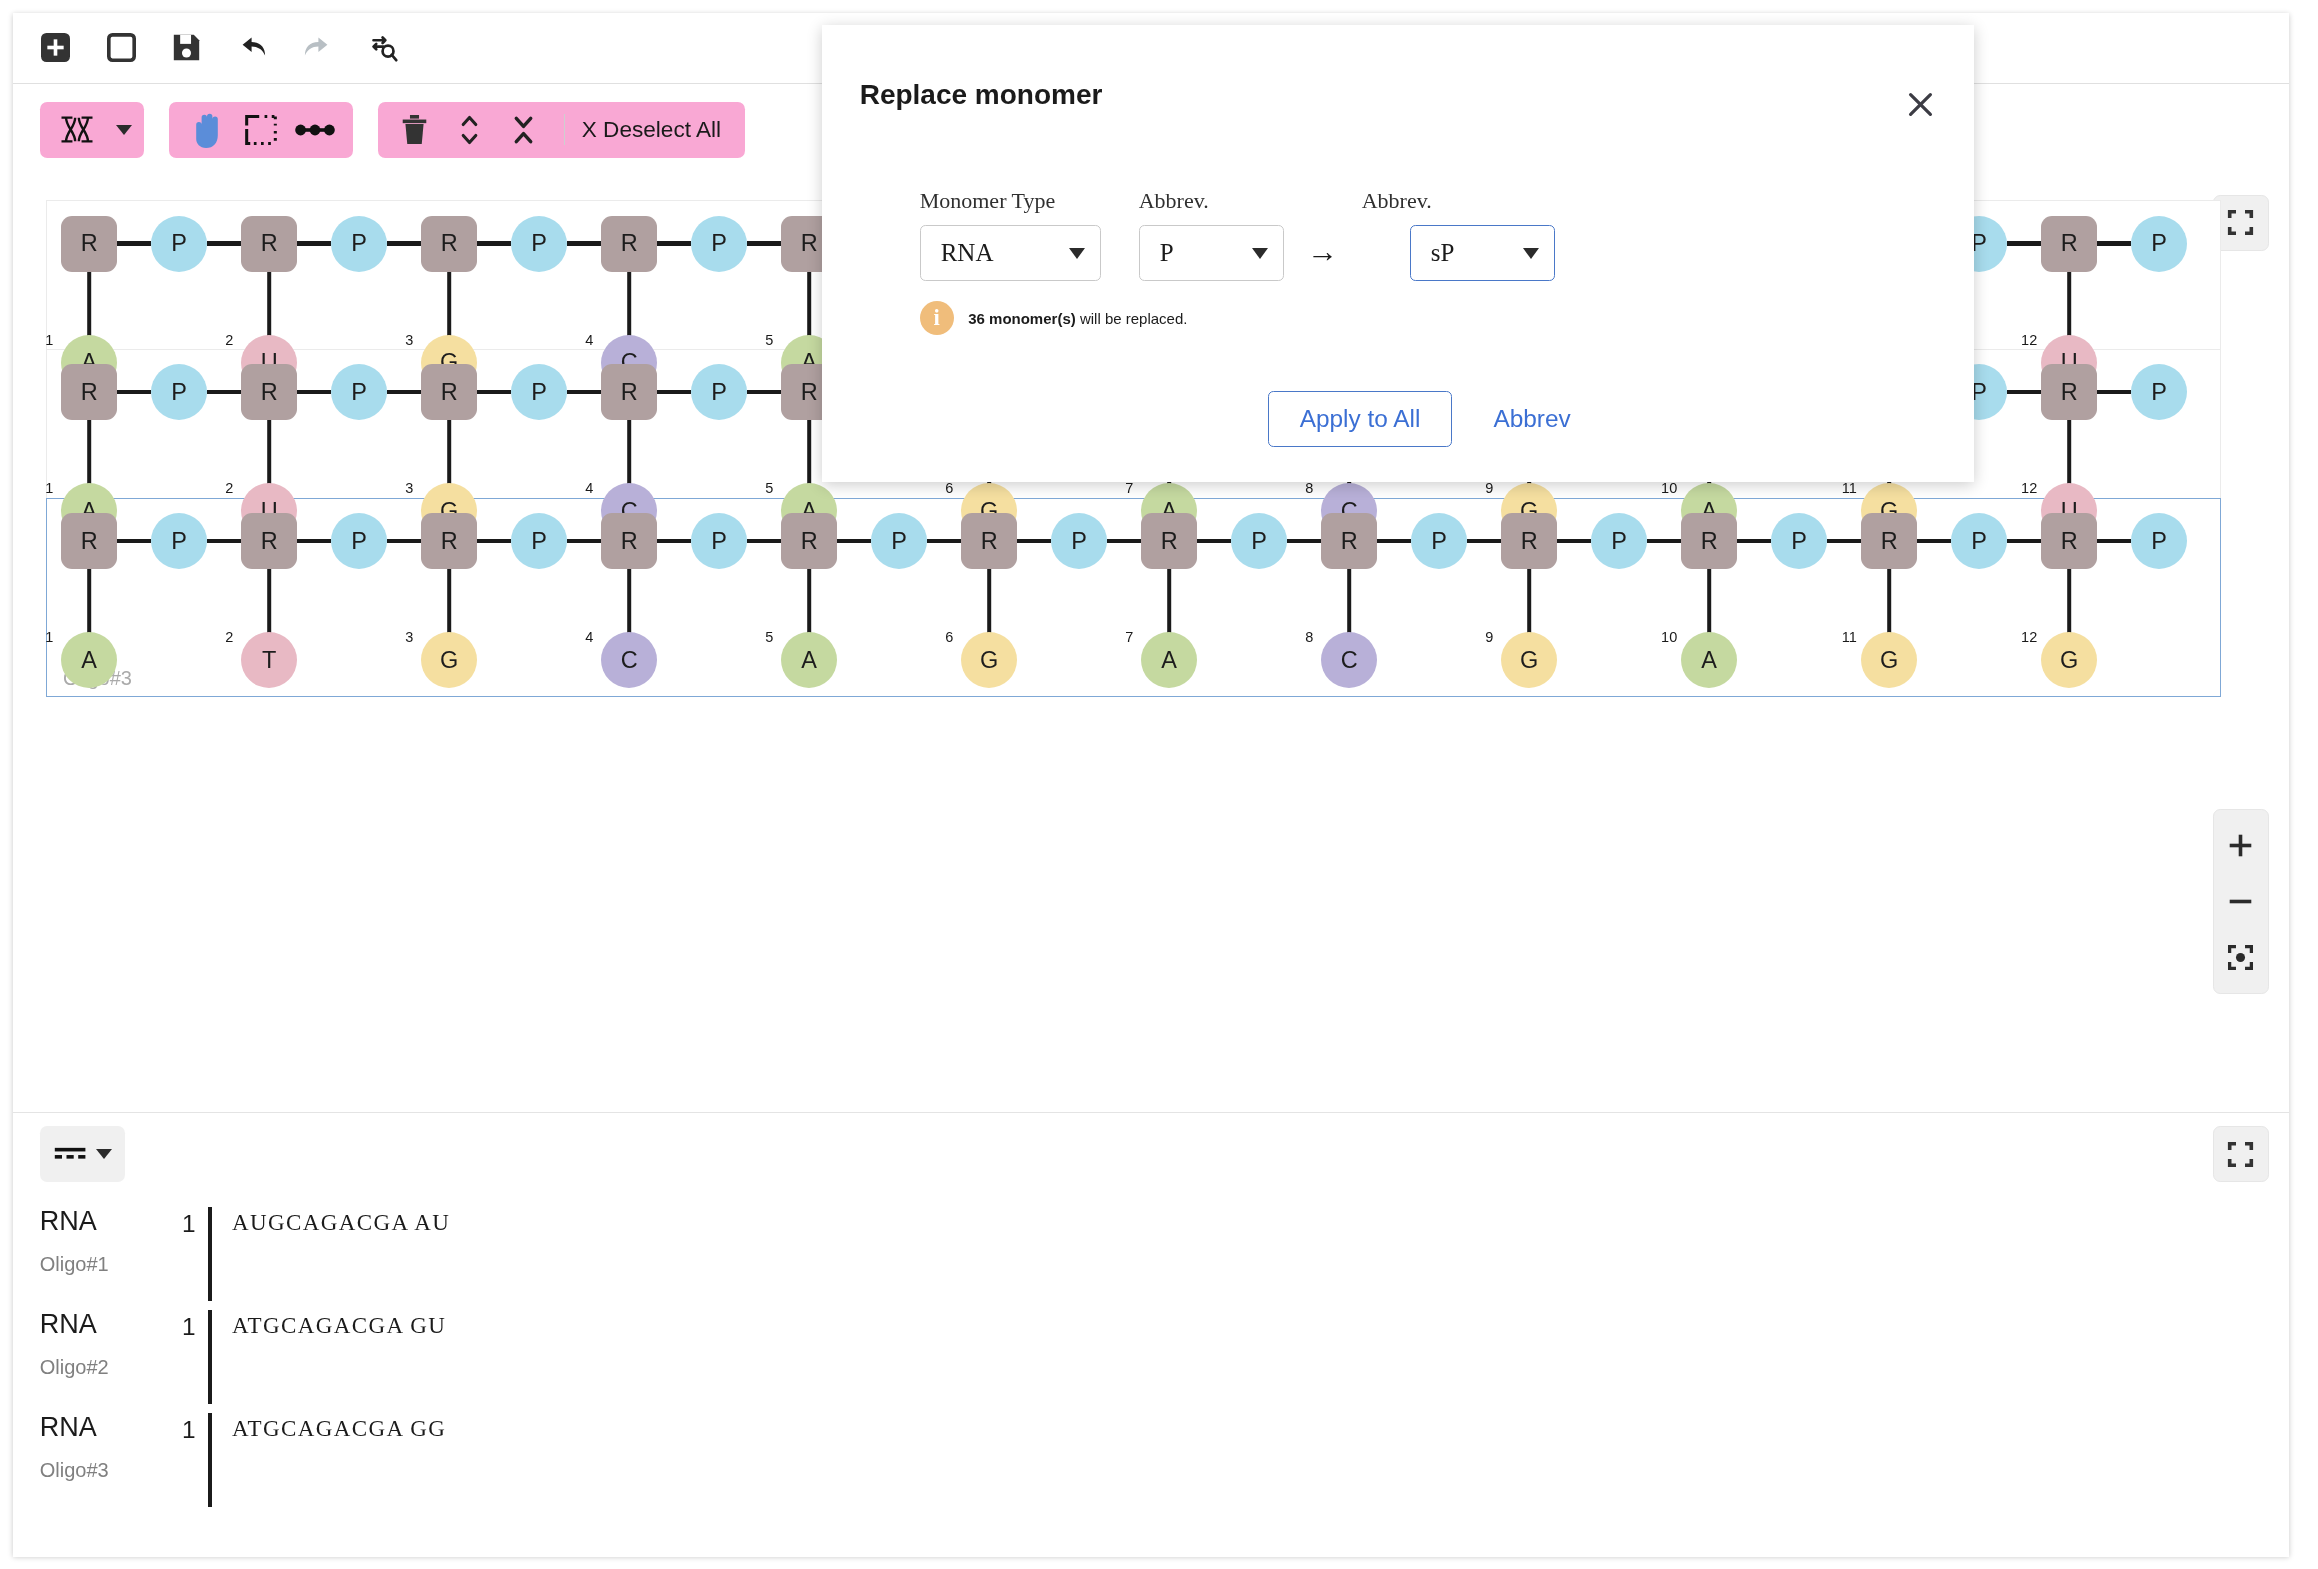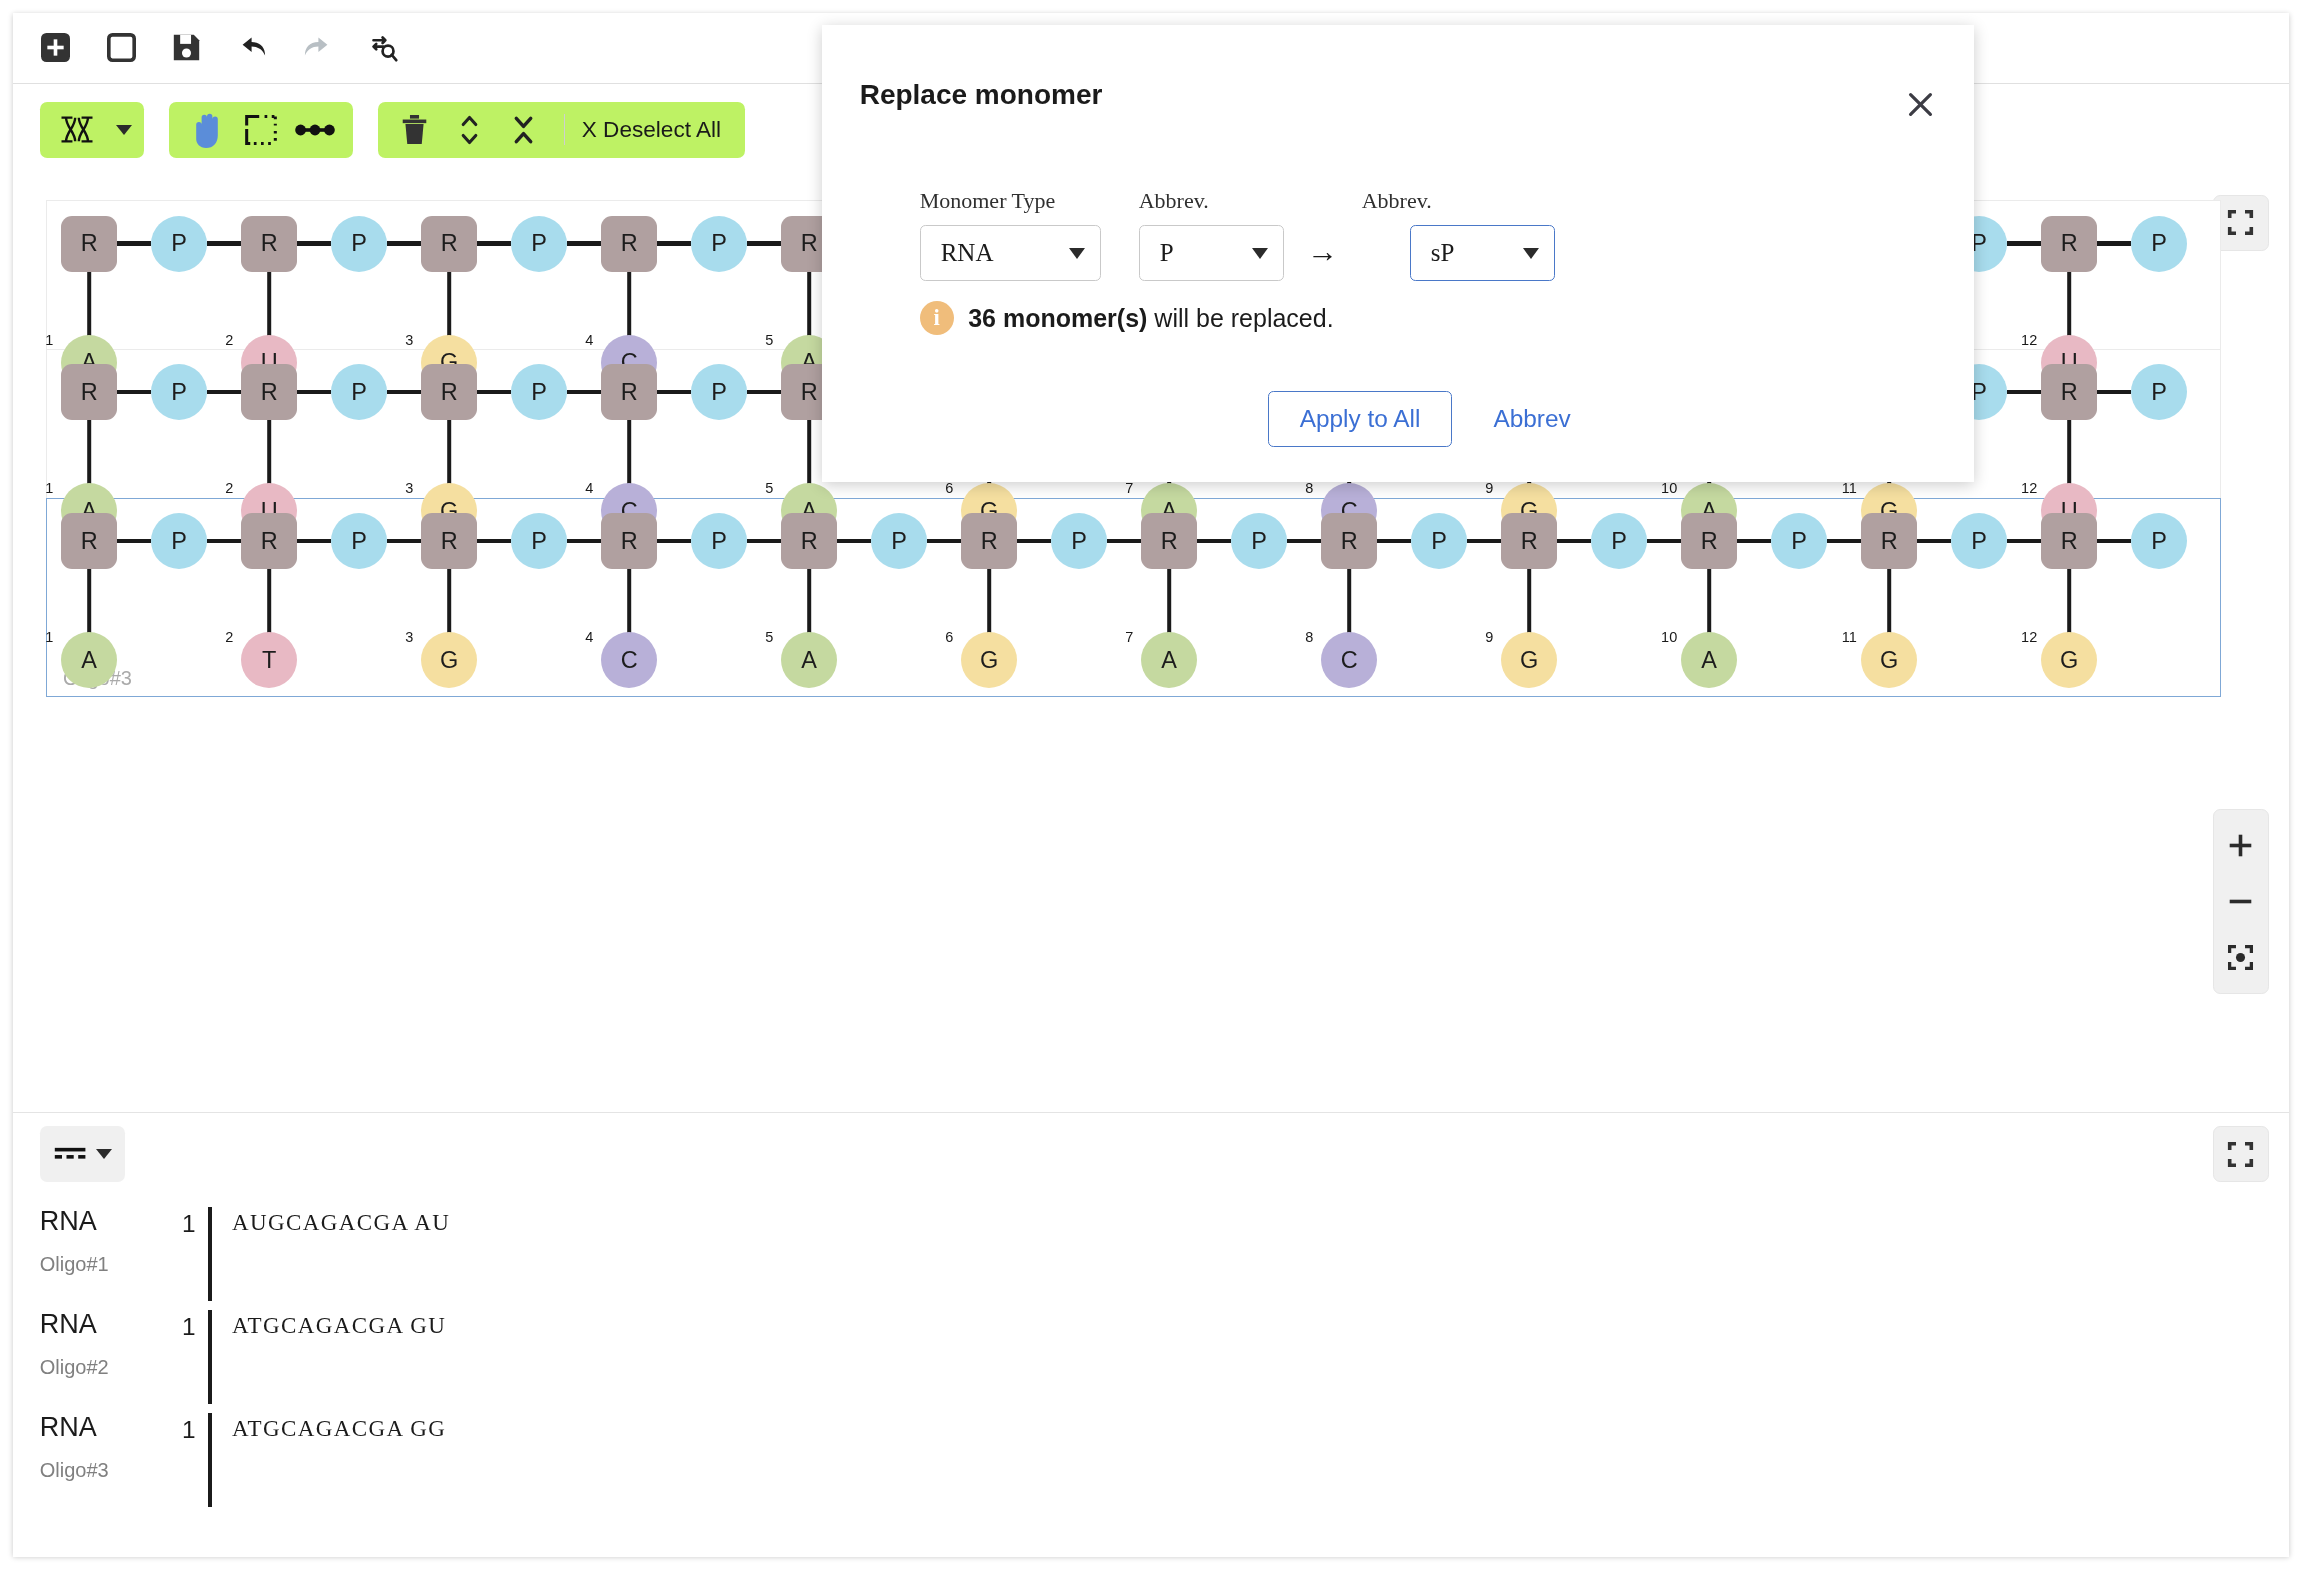--- a/index.html
+++ b/index.html
@@ -37,21 +37,21 @@
   }
 
   
   .sub-toolbar {
     position: absolute; left: 0; top: 71px;
     width: 100%; height: 92px;
     display: flex; align-items: center;
     padding-left: 27px; gap: 25px;
   }
   .tool-group {
-    background: #bef264;
+    background: #f9a8d4;
     border-radius: 7.2px;
     display: flex; align-items: center;
     height: 56px;
     padding: 0 12.7px;
     gap: 5.4px;
   }
   .tool-item {
     width: 49px; height: 45px;
     display: flex; align-items: center; justify-content: center;
     cursor: pointer; border-radius: 4.5px;
@@ -267,21 +267,21 @@
     position: absolute; left: 914px; top: 276px;
   }
   .info-row { display: flex; align-items: center; gap: 14.5px; }
   .info-icon {
     width: 34px; height: 34px; border-radius: 50%;
     background: #f0bd7b;
     color: #fff; font-size: 22.6px; font-weight: bold;
     display: flex; align-items: center; justify-content: center;
     font-family: "Liberation Serif", serif;
   }
-  .info-text { font-size: 25px; color: #1b1b1b; }
+  .info-text { font-size: 15px; color: #1b1b1b; }
   .info-text b { font-weight: bold; }
   .modal-actions {
     position: absolute; left: 0; top: 366px; width: 100%;
     display: flex; align-items: center; justify-content: center;
     gap: 35px; padding-left: 49px;
   }
   .btn-primary {
     border: 0.9px solid #4a78c8;
     border-radius: 5.4px;
     color: #3b6fd4;

